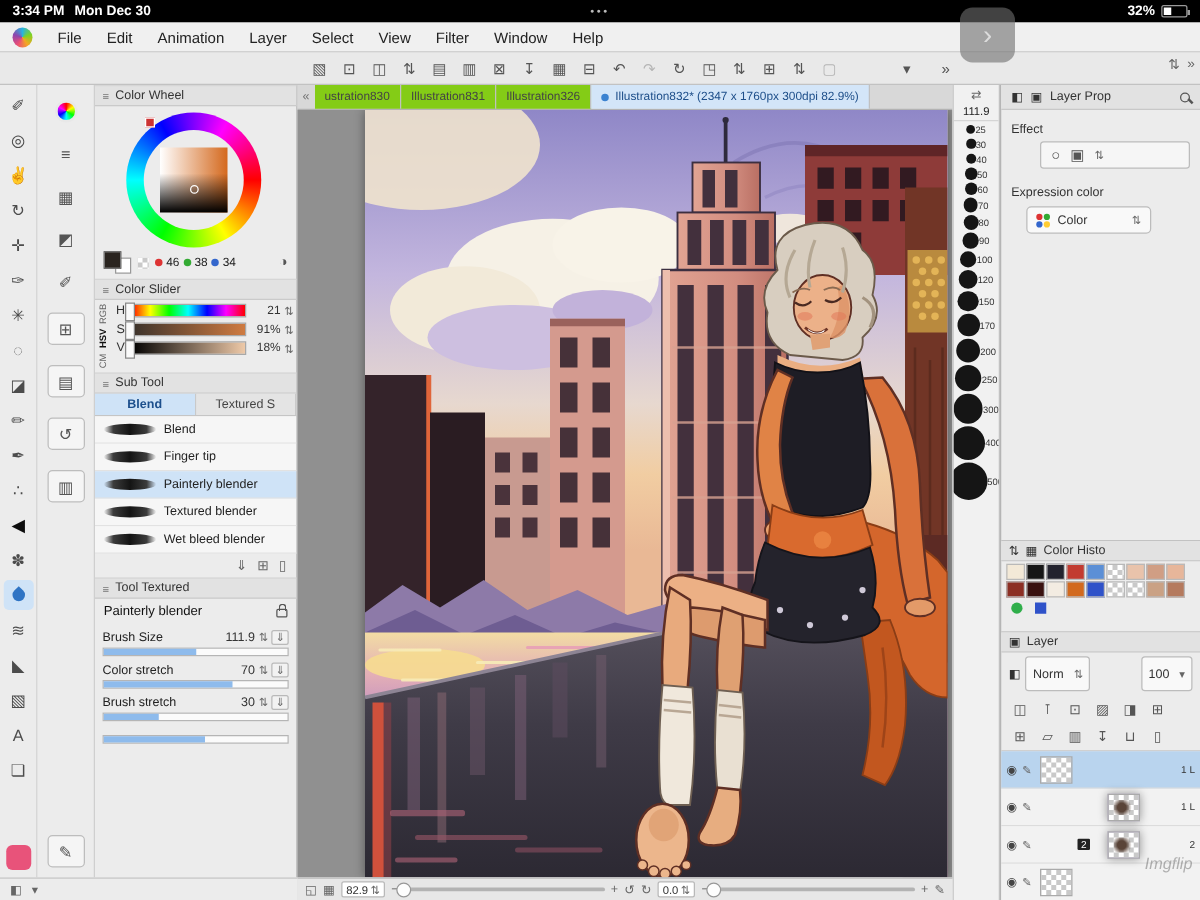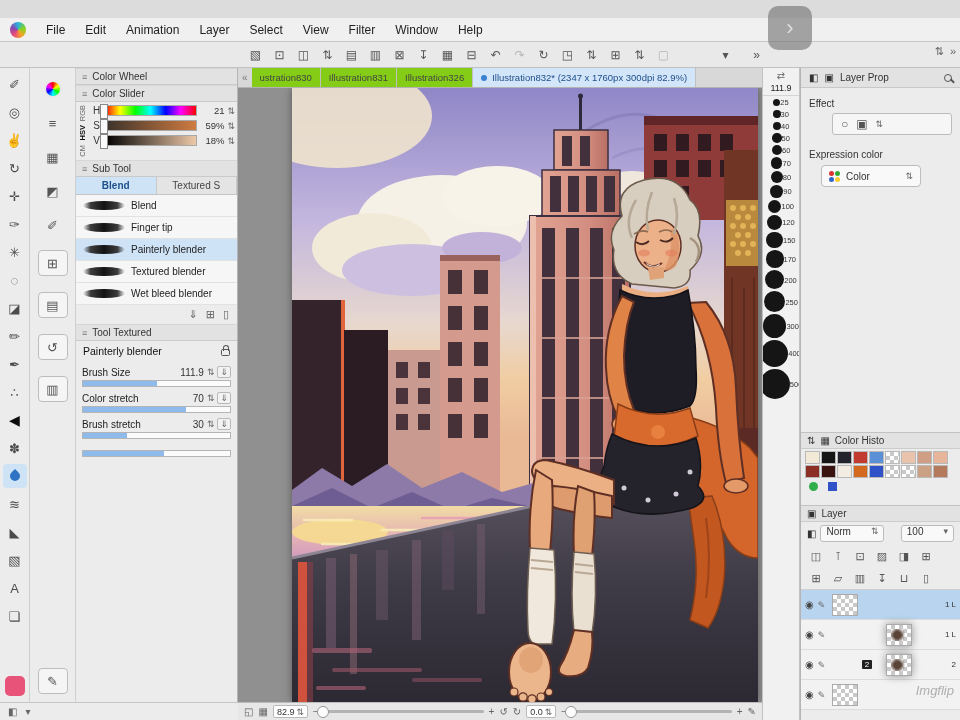--- a/index.html
+++ b/index.html
@@ -176,22 +176,22 @@
   .ch-grid { display:flex; flex-wrap:wrap; padding:2px 4px; gap:1px; }
   .swatch { width:15px; height:13px; border:1px solid #b9b9b9; }
   .checker, .chip-checker, .thumb { background-image:conic-gradient(#c9c9c9 25%, #fff 0 50%, #c9c9c9 0 75%, #fff 0); background-size:8px 8px; }
   .ch-extra { display:flex; gap:10px; padding:2px 8px; align-items:center; }
   .ch-extra .g { width:9px; height:9px; border-radius:50%; background:#2fae4a; }
   .ch-extra .b { width:9px; height:9px; background:#2f52c9; }
 
   .rp-layer { position:absolute; top:437px; left:0; right:0; bottom:0; border-top:1px solid #c2c2c2; }
   .ly-head { height:16px; background:#e2e2e2; border-bottom:1px solid #cccccc; display:flex; align-items:center; gap:5px; padding:0 6px; }
   .ly-controls { display:flex; align-items:center; gap:4px; padding:3px 6px; }
-  .combo { border:1px solid #bcbcbc; background:#f9f9f9; border-radius:3px; height:17px; display:flex; 
-    gap:20px; padding:0 5px; }
+  .combo { border:1px solid #bcbcbc; background:#f9f9f9; border-radius:3px; height:28px; display:flex; align-items:center;
+    gap:8px; padding:0 5px; }
   .ly-icons { display:flex; gap:2px; padding:2px 5px; }
   .ly-ic { width:20px; height:18px; display:flex; align-items:center; justify-content:center; font-size:11px; color:#555;
     border-radius:3px; }
   .ly-rows { border-top:1px solid #d0d0d0; }
   .layer-row { display:flex; align-items:center; gap:4px; height:30px; padding:0 4px; border-bottom:1px solid #dcdcdc; background:#f2f2f2; }
   .layer-row.selected { background:#b9d4ee; }
   .eye { font-size:10px; color:#444; }
   .pencol { font-size:9px; color:#666; width:10px; }
   .thumb { width:26px; height:22px; border:1px solid #aaa; position:relative; flex:none; }
   .thumb.art::after { content:""; position:absolute; inset:4px; background:radial-gradient(circle at 40% 50%, #5a4438 0 30%, rgba(0,0,0,0) 70%); }
@@ -211,20 +211,31 @@
   .bb-fill::after { content:""; position:absolute; right:-5px; top:-4px; width:10px; height:10px; background:#fdfdfd;
     border:1px solid #979797; border-radius:50%; }
   .bottom-left { position:absolute; left:0; top:702px; width:238px; height:18px; background:#ececec;
     border-top:1px solid #c6c6c6; display:flex; align-items:center; gap:8px; padding:0 8px; color:#666; font-size:10px; z-index:10; }
 </style>
 </head>
 <body>
 
 <div id="app">
 
+  <div class="statusbar">
+    <div class="sb-left">
+      <span>3:34 PM</span>
+      <span>Mon Dec 30</span>
+    </div>
+    <div class="sb-dots">•••</div>
+    <div class="sb-right">
+      <span>32%</span>
+      <span class="batt"></span>
+    </div>
+  </div>
 
   <div class="menubar">
     <span class="logo"></span>
     <div class="menu-items">
 
         <span class="menu-item">File</span>
 
         <span class="menu-item">Edit</span>
 
         <span class="menu-item">Animation</span>
@@ -426,20 +437,43 @@
       <span class="pcol-btn boxed bottom">
         <span>✎</span>
       </span>
     </div>
 
   <div class="left-panels">
 
     <div class="panel-header">
       <span class="ph-icon">≡</span>
       <span>Color Wheel</span>
+    </div>
+    <div class="cw-body">
+      <div class="wheel"></div>
+      <div class="ring-marker"></div>
+      <div class="sv-box">
+        <span class="sv-marker"></span>
+      </div>
+      <div class="cw-footer">
+        <span class="swatch-pair">
+          <span class="swatch-sub"></span>
+          <span class="swatch-main"></span>
+        </span>
+        <span class="chip-checker"></span>
+        <span class="rgb-read">
+          <i class="cdot r"></i>
+          <span>46</span>
+          <i class="cdot g"></i>
+          <span>38</span>
+          <i class="cdot b"></i>
+          <span>34</span>
+        </span>
+        <span class="cw-right-icon">◑</span>
+      </div>
     </div>
 
     <div class="panel-header">
       <span class="ph-icon">≡</span>
       <span>Color Slider</span>
     </div>
     <div class="cs-body">
       <div class="cs-modes">
 
           <span class="cs-mode">RGB</span>
@@ -457,21 +491,21 @@
             </span>
             <span class="cs-val">21</span>
             <span class="spin">⇅</span>
           </div>
 
           <div class="cs-row">
             <span class="cs-label">S</span>
             <span class="track" data-track="s">
               <span class="fill" style="width: 27%;"></span>
             </span>
-            <span class="cs-val">59%</span>
+            <span class="cs-val">91%</span>
             <span class="spin">⇅</span>
           </div>
 
           <div class="cs-row">
             <span class="cs-label">V</span>
             <span class="track" data-track="v">
               <span class="fill" style="width: 18%;"></span>
             </span>
             <span class="cs-val">18%</span>
             <span class="spin">⇅</span>

